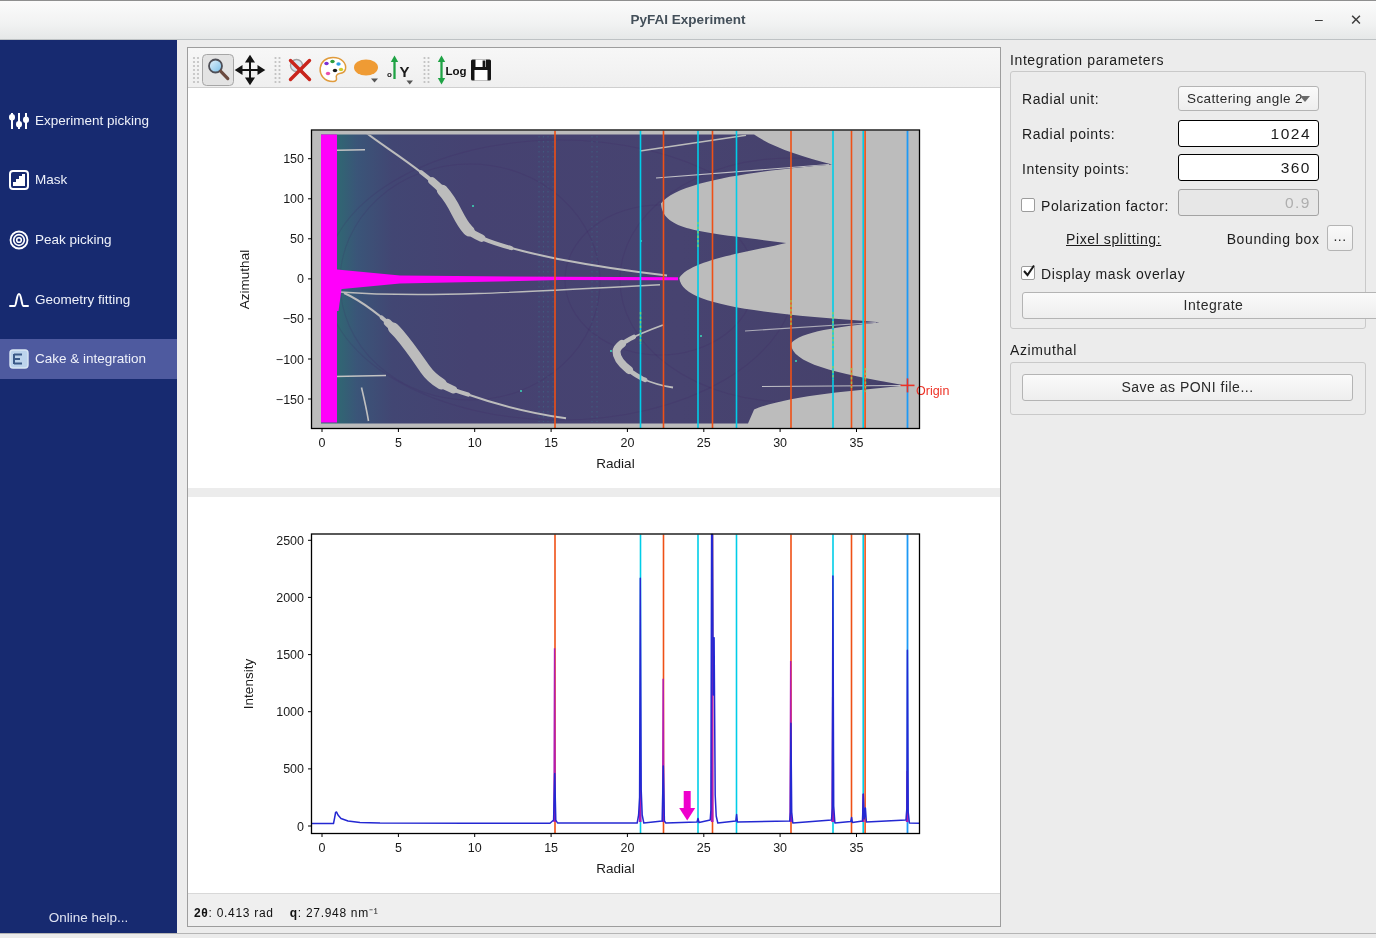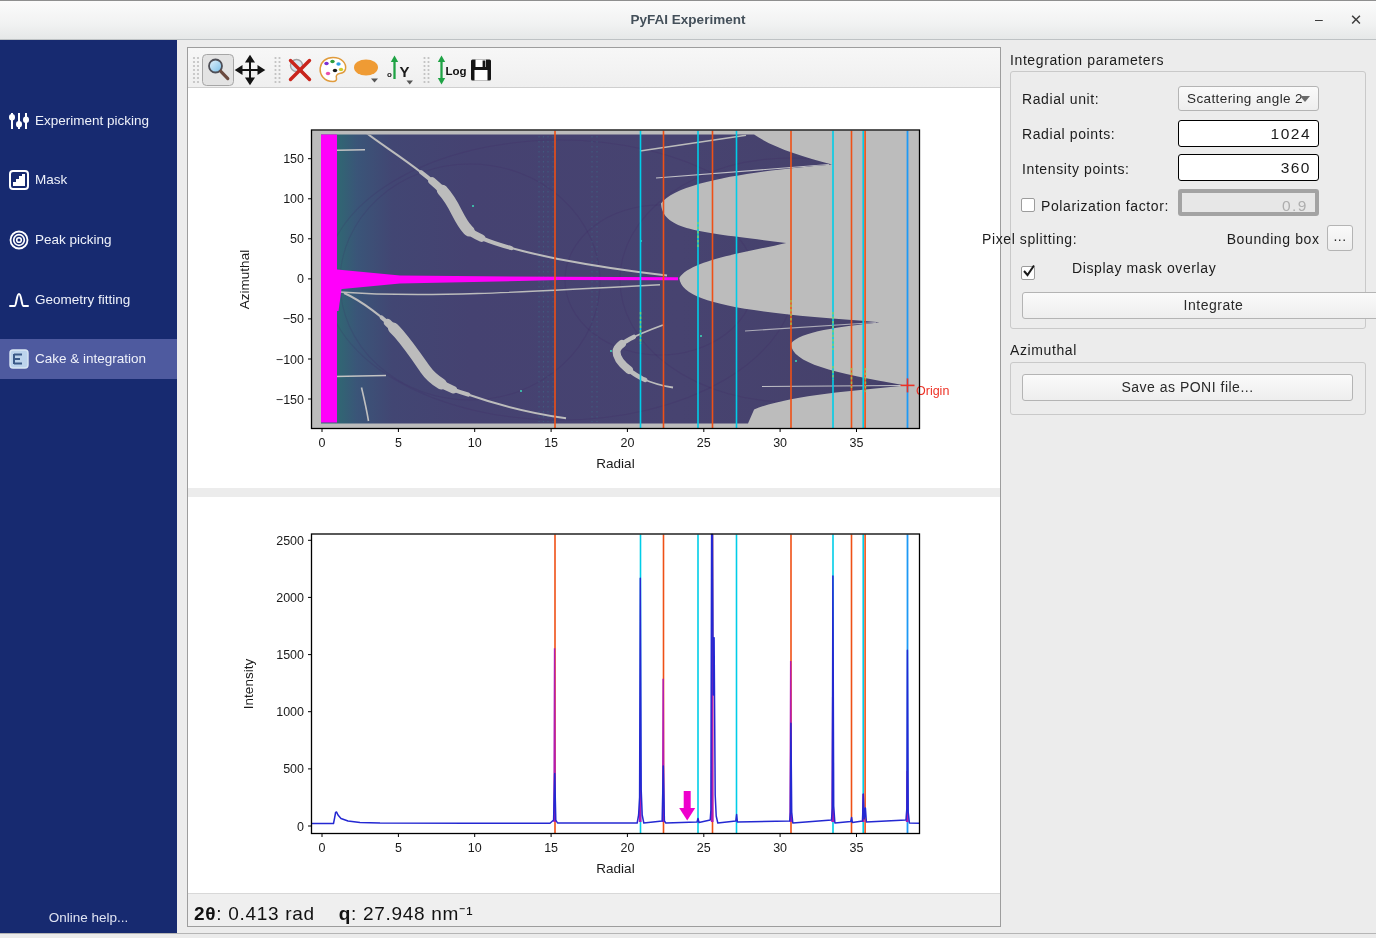--- a/index.html
+++ b/index.html
@@ -16,29 +16,29 @@
 .sbitem .lbl{position:absolute;left:35px;top:0;height:40px;line-height:40px;white-space:nowrap;}
 .sbitem svg{position:absolute;left:8px;top:9px;}
 #sbsel{left:0;top:339px;width:177px;height:40px;background:#4e5a9f;}
 #onlinehelp{left:0;top:910px;width:177px;text-align:center;color:#dfe3f2;font-size:13.5px;}
 #container{left:187px;top:47px;width:814px;height:880px;background:#ffffff;
   border:1px solid #9d9d9d;box-sizing:border-box;}
 #toolbar{left:188px;top:48px;width:812px;height:40px;
   background:linear-gradient(#f7f7f7,#efefef);border-bottom:1px solid #cfcfcf;box-sizing:border-box;}
 #plotgap{left:188px;top:488px;width:812px;height:9px;background:#ececec;}
 #statusbar{left:188px;top:893px;width:812px;height:33px;background:#efefef;border-top:1px solid #d8d8d8;box-sizing:border-box;}
-#statustext{left:194px;top:897px;height:33px;line-height:33px;font-size:19px;color:#111;letter-spacing:0.7px;}
+#statustext{left:194px;top:897px;height:33px;line-height:33px;font-size:12px;color:#111;letter-spacing:0.7px;}
 #bottomstrip{left:0;top:933px;width:1376px;height:5px;background:#ebebeb;border-top:1px solid #b5b5b5;box-sizing:border-box;}
 .rp-label{letter-spacing:0.6px;font-size:14px;color:#1c1c1c;white-space:nowrap;}
 .groupbox{border:1px solid #c9c9c9;border-radius:3px;box-sizing:border-box;}
 .gtkbtn{background:linear-gradient(#fafafa,#eeeeee);border:1px solid #b4b4b4;border-radius:3px;
   box-sizing:border-box;text-align:center;font-size:14px;letter-spacing:0.5px;color:#2a2a2a;}
 .entry{background:#ffffff;border:1px solid #000000;border-radius:3px;box-sizing:border-box;
   font-size:15.5px;color:#1a1a1a;text-align:right;letter-spacing:1.5px;}
-.entry-dis{background:#e7e7e7;border:4px solid #a3a3a3;border-radius:3px;box-sizing:border-box;
+.entry-dis{background:#e7e7e7;border:1px solid #a3a3a3;border-radius:3px;box-sizing:border-box;
   font-size:15.5px;color:#aeaeae;text-align:right;letter-spacing:1.5px;}
 .cb{width:14px;height:14px;background:#fff;border:1px solid #9c9c9c;border-radius:2px;box-sizing:border-box;}
 </style>
 </head>
 <body>
 <div class="abs" id="titlebar"></div>
 <div class="abs" id="title">PyFAI Experiment</div>
 <div class="abs winbtn" style="left:1308px;">–</div>
 <div class="abs winbtn" style="left:1345px;font-size:15px;">✕</div>
 
@@ -194,28 +194,28 @@
 <svg class="abs" style="left:1299px;top:94px;" width="12" height="9" viewBox="0 0 12 9">
     <path d="M1,2 L11,2 L6,8 Z" fill="#6a6a6a"></path>
   </svg>
 <div class="abs rp-label" style="left:1022px;top:126px;">Radial points:</div>
 <div class="abs entry" style="left:1178px;top:120px;width:141px;height:27px;line-height:25px;padding-right:7px;">1024</div>
 <div class="abs rp-label" style="left:1022px;top:161px;">Intensity points:</div>
 <div class="abs entry" style="left:1178px;top:154px;width:141px;height:27px;line-height:25px;padding-right:7px;">360</div>
 <div class="abs cb" style="left:1021px;top:198px;"></div>
 <div class="abs rp-label" style="left:1041px;top:198px;">Polarization factor:</div>
 <div class="abs entry-dis" style="left:1178px;top:189px;width:141px;height:27px;line-height:25px;padding-right:7px;">0.9</div>
-<div class="abs rp-label" style="left:982px;top:231px;">Pixel splitting:</div>
+<div class="abs rp-label" style="left:1066px;top:231px;text-decoration:underline;">Pixel splitting:</div>
 <div class="abs rp-label" style="right:56.5px;top:231px;">Bounding box</div>
 <div class="abs gtkbtn" style="left:1327px;top:225px;width:26px;height:26px;line-height:20px;">...</div>
 <div class="abs cb" style="left:1021px;top:266px;"></div>
 <svg class="abs" style="left:1021px;top:263px;" width="16" height="16" viewBox="0 0 16 16">
     <path d="M3,8 L6.5,12 L13,2.5" fill="none" stroke="#1a1a1a" stroke-width="2"></path>
   </svg>
-<div class="abs rp-label" style="left:1041px;top:260px;margin-left:31px;">Display mask overlay</div>
+<div class="abs rp-label" style="left:1041px;top:266px;">Display mask overlay</div>
 <div class="abs gtkbtn" style="left:1022px;top:292px;width:383px;height:27px;line-height:25px;">Integrate</div>
 <div class="abs rp-label" style="left:1010px;top:342px;">Azimuthal</div>
 <div class="abs groupbox" style="left:1010px;top:362px;width:356px;height:53px;"></div>
 <div class="abs gtkbtn" style="left:1022px;top:374px;width:331px;height:27px;line-height:25px;text-align:center;">Save as PONI file...</div>
 
 <svg class="abs" style="left:188px;top:88px;" width="813" height="805" viewBox="188 88 813 805">
 <defs>
 <linearGradient id="field" gradientUnits="userSpaceOnUse" x1="321" y1="0" x2="919" y2="0">
 <stop offset="0" stop-color="#27726d"></stop>
 <stop offset="0.022" stop-color="#2e6a72"></stop>

